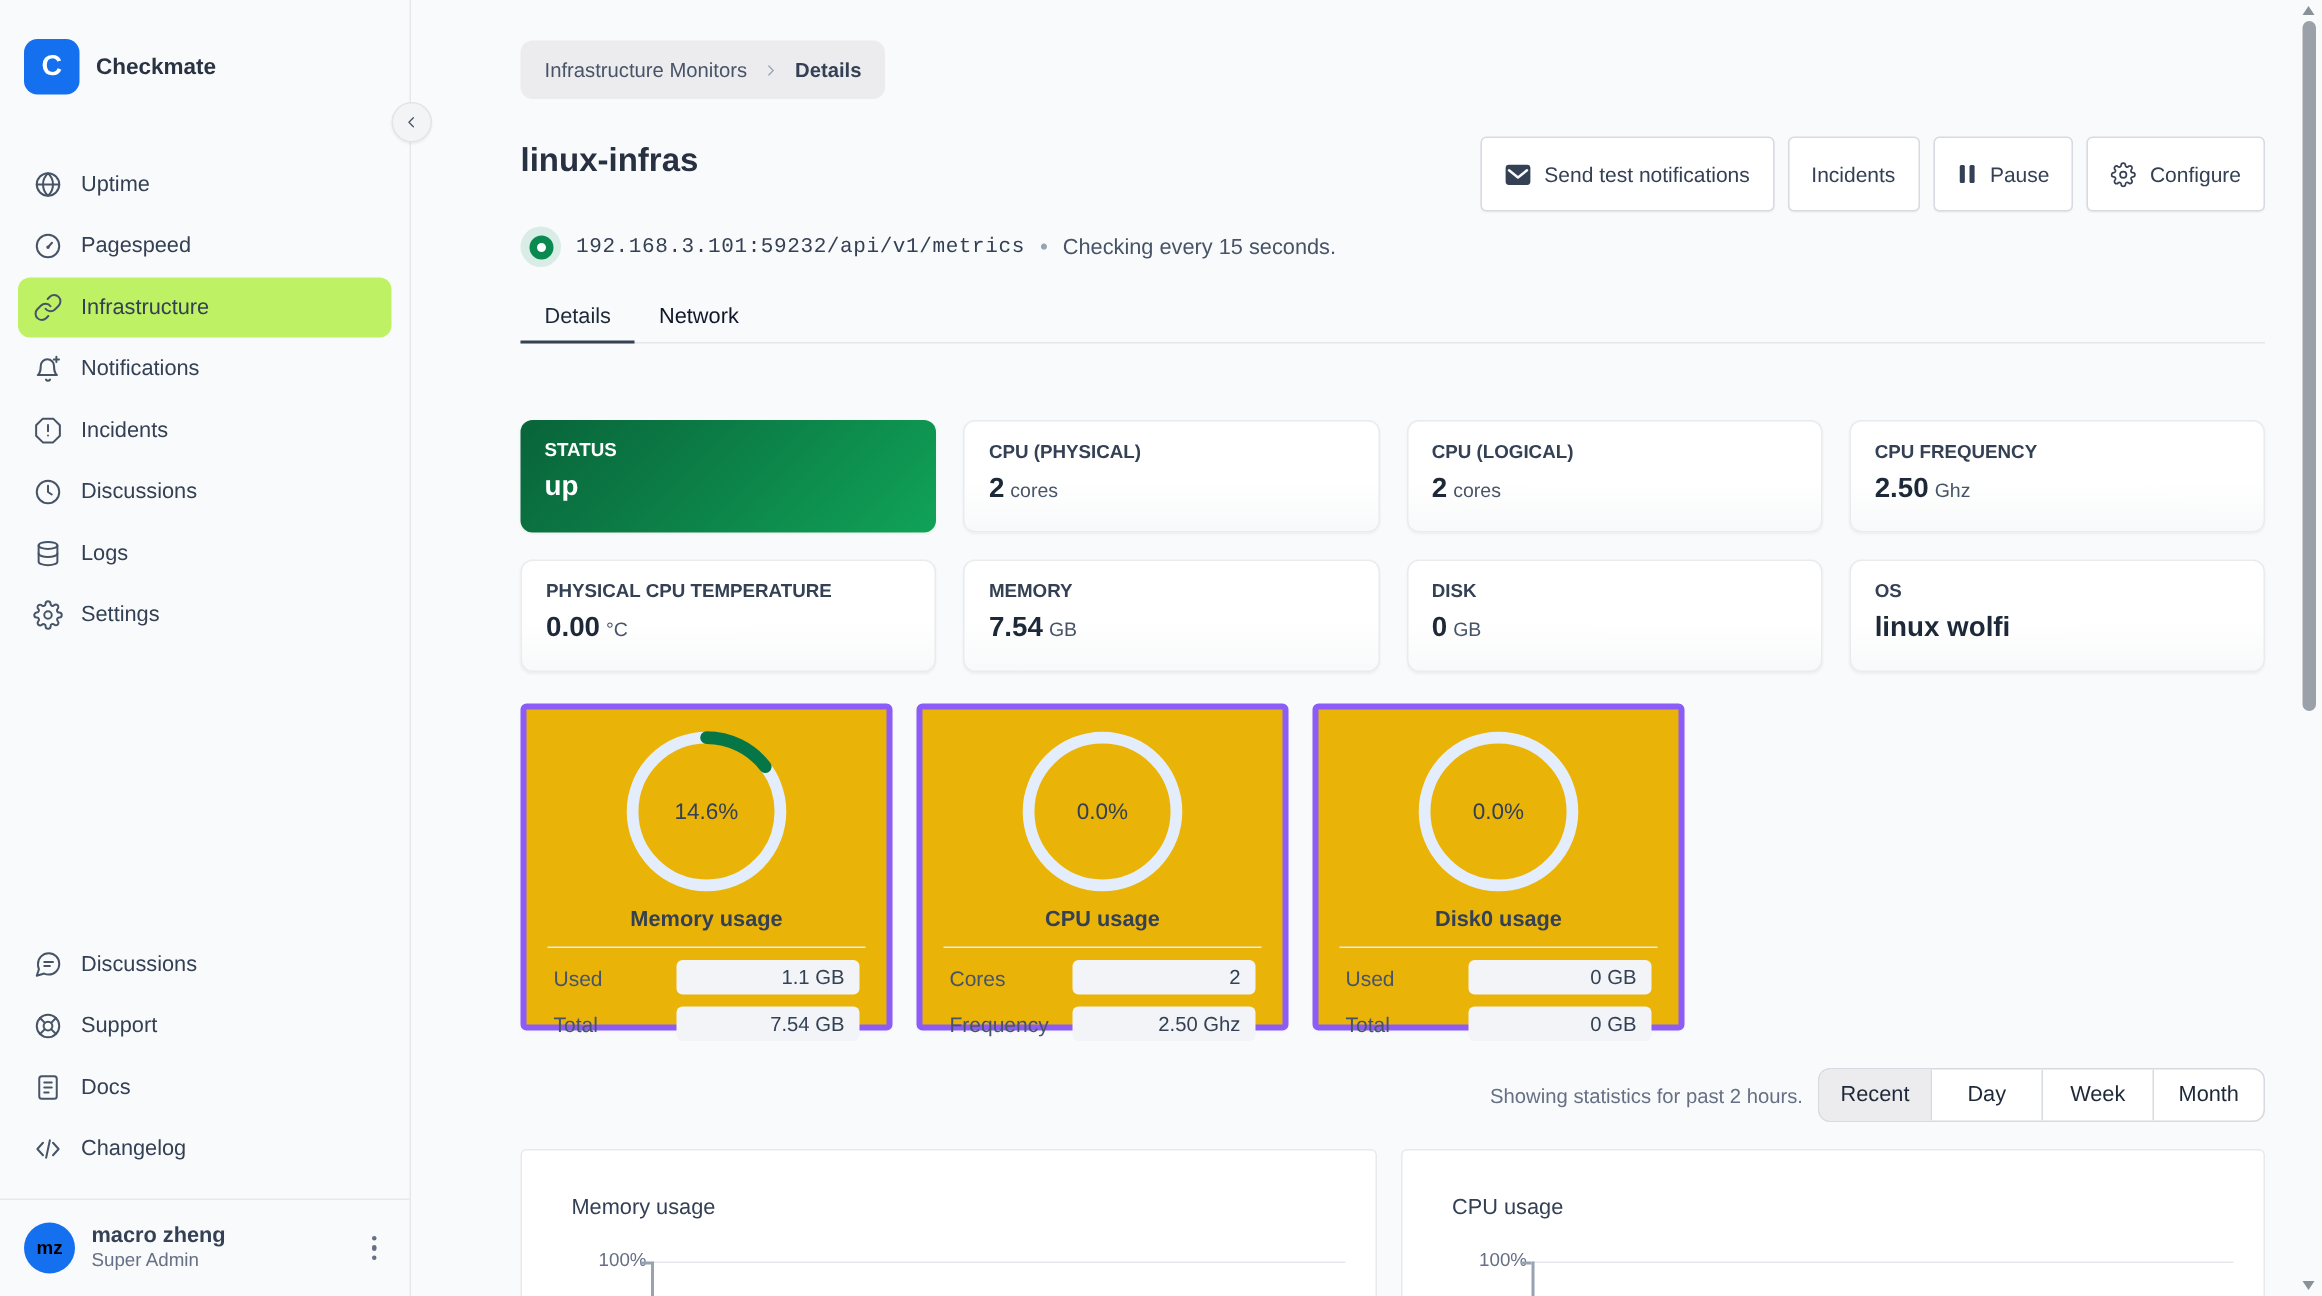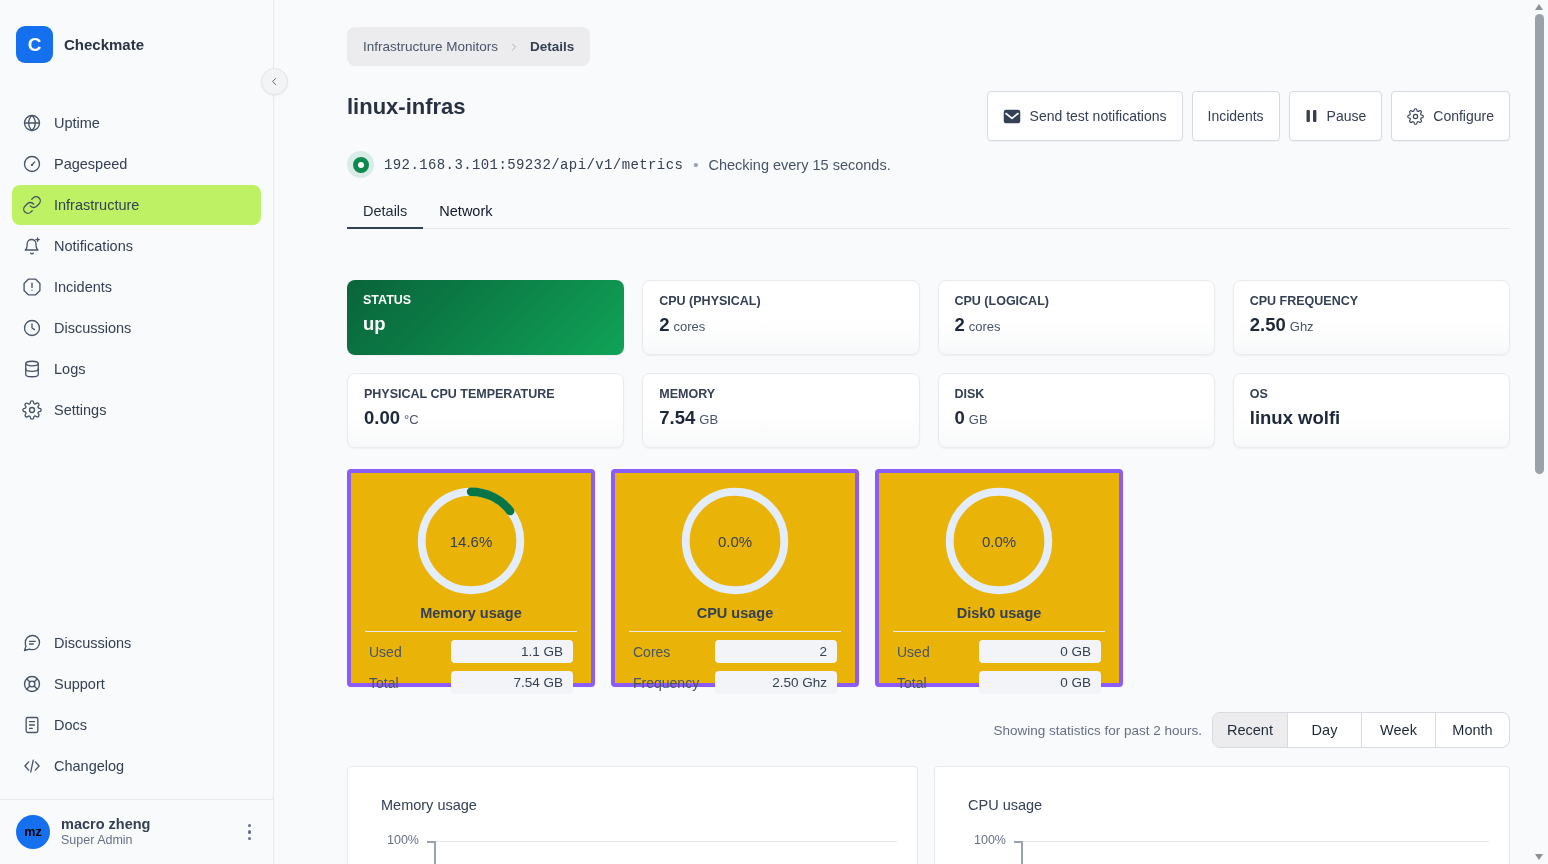--- a/index.html
+++ b/index.html
@@ -89,21 +89,21 @@
   .range { width:74px; height:34px; line-height:34px; text-align:center; font-size:14.5px; color:#1d2939;
            border-left:1px solid #d6dae1; cursor:pointer; }
   .range:first-child { border-left:none; }
   .range.active { background:#ececef; }
 
   .charts { margin-top:18px; display:grid; grid-template-columns:571px 1fr; gap:16px; }
   .chart-card { height:240px; border:1px solid #e6e9ee; border-radius:4px; background:#fff;
                 padding:30px 16px 0 33px; }
   .ctitle { font-size:14.5px; color:#344054; }
   .plot { position:relative; margin-top:28px; height:150px; }
-  .ylabel { position:absolute; left:0; top:-8px; width:38px; text-align:right; font-size:12.5px; color:#667085; }
+  .ylabel { position:absolute; left:12px; top:-8px; width:38px; text-align:right; font-size:12.5px; color:#667085; }
   .ptick { position:absolute; left:46px; top:0; width:7px; height:1.5px; background:#98a2b3; }
   .vaxis { position:absolute; left:53px; top:0; width:1.5px; height:150px; background:#98a2b3; }
   .gridline { position:absolute; left:53px; right:4px; top:0; height:1px; background:#e4e7ec; }
 
   
   .scrollbar { position:absolute; right:0; top:0; width:17px; height:864px; background:#f9fafb; z-index:6; }
   .sb-thumb { position:absolute; left:4px; top:14px; width:9px; height:460px; background:#9aa1a9; border-radius:5px; }
   .sb-up, .sb-down { position:absolute; left:4px; width:0; height:0;
                      border-left:4.5px solid transparent; border-right:4.5px solid transparent; }
   .sb-up { top:4px; border-bottom:6px solid #8a9199; }

